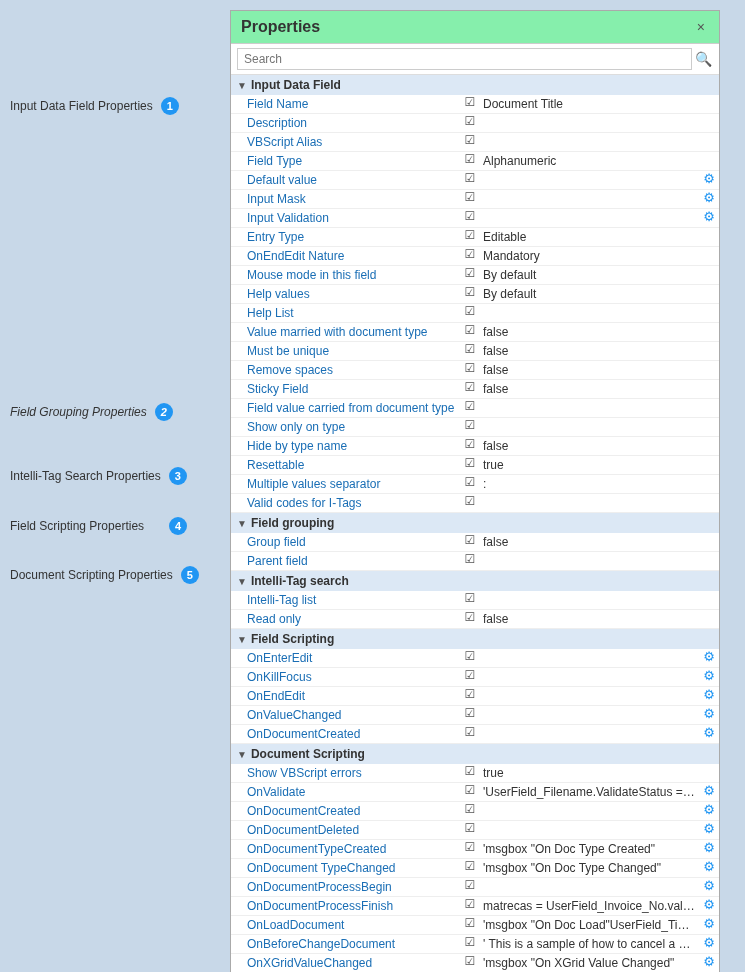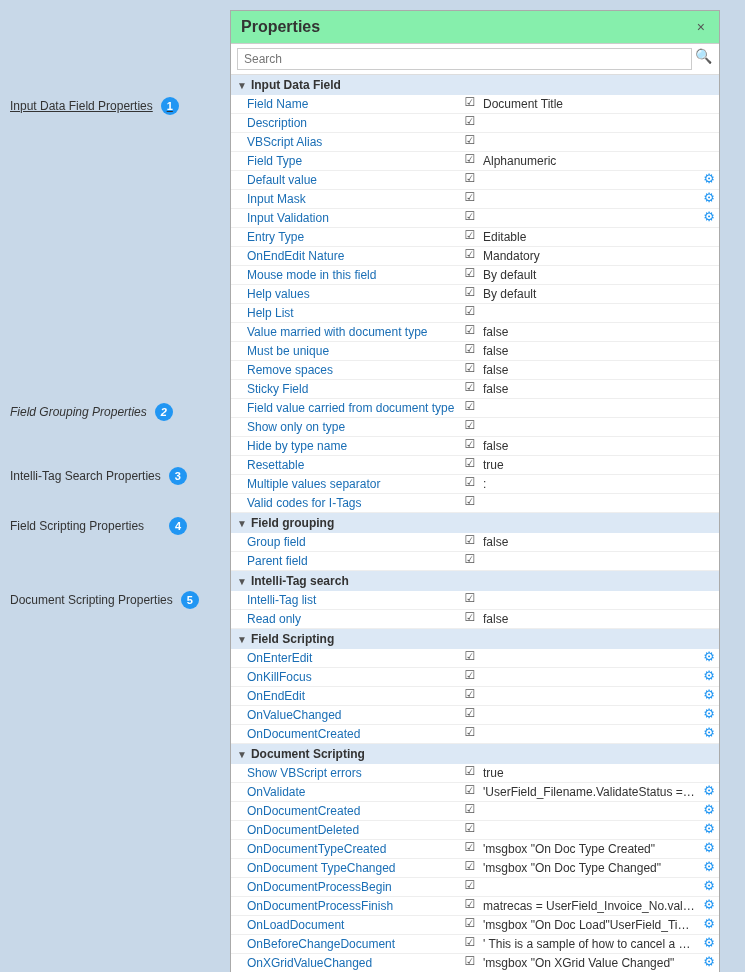--- a/index.html
+++ b/index.html
@@ -76,20 +76,21 @@
 
     .close-btn {
       cursor: pointer;
       font-size: 14px;
       color: #555;
       padding: 2px 4px;
     }
 
     .search-bar {
       display: flex;
+      align-items: center;
       padding: 4px 6px;
       border-bottom: 1px solid #ddd;
       background: white;
     }
 
     .search-input {
       flex: 1;
       border: 1px solid #ccc;
       padding: 3px 6px;
       font-size: 12px;
@@ -159,25 +160,25 @@
       width: 20px;
       display: flex;
       align-items: center;
       justify-content: center;
       flex-shrink: 0;
       color: #2196F3;
       font-size: 13px;
     }
 
     
-    .label-input-data { margin-top: 55px; text-decoration: underline; }
+    .label-input-data { margin-top: 55px; }
     .label-field-grouping { margin-top: 284px; font-style: italic; }
     .label-intelli-tag { margin-top: 42px; }
     .label-field-scripting { margin-top: 28px; gap: 25px; }
-    .label-document-scripting { margin-top: 52px; }
+    .label-document-scripting { margin-top: 27px; }
   </style>
 </head>
 <body>
 
 <div class="outer-container">
 
   <div class="labels-panel">
     <div class="label-item label-input-data">
       <span>Input Data Field Properties</span>
       <span class="badge">1</span>

